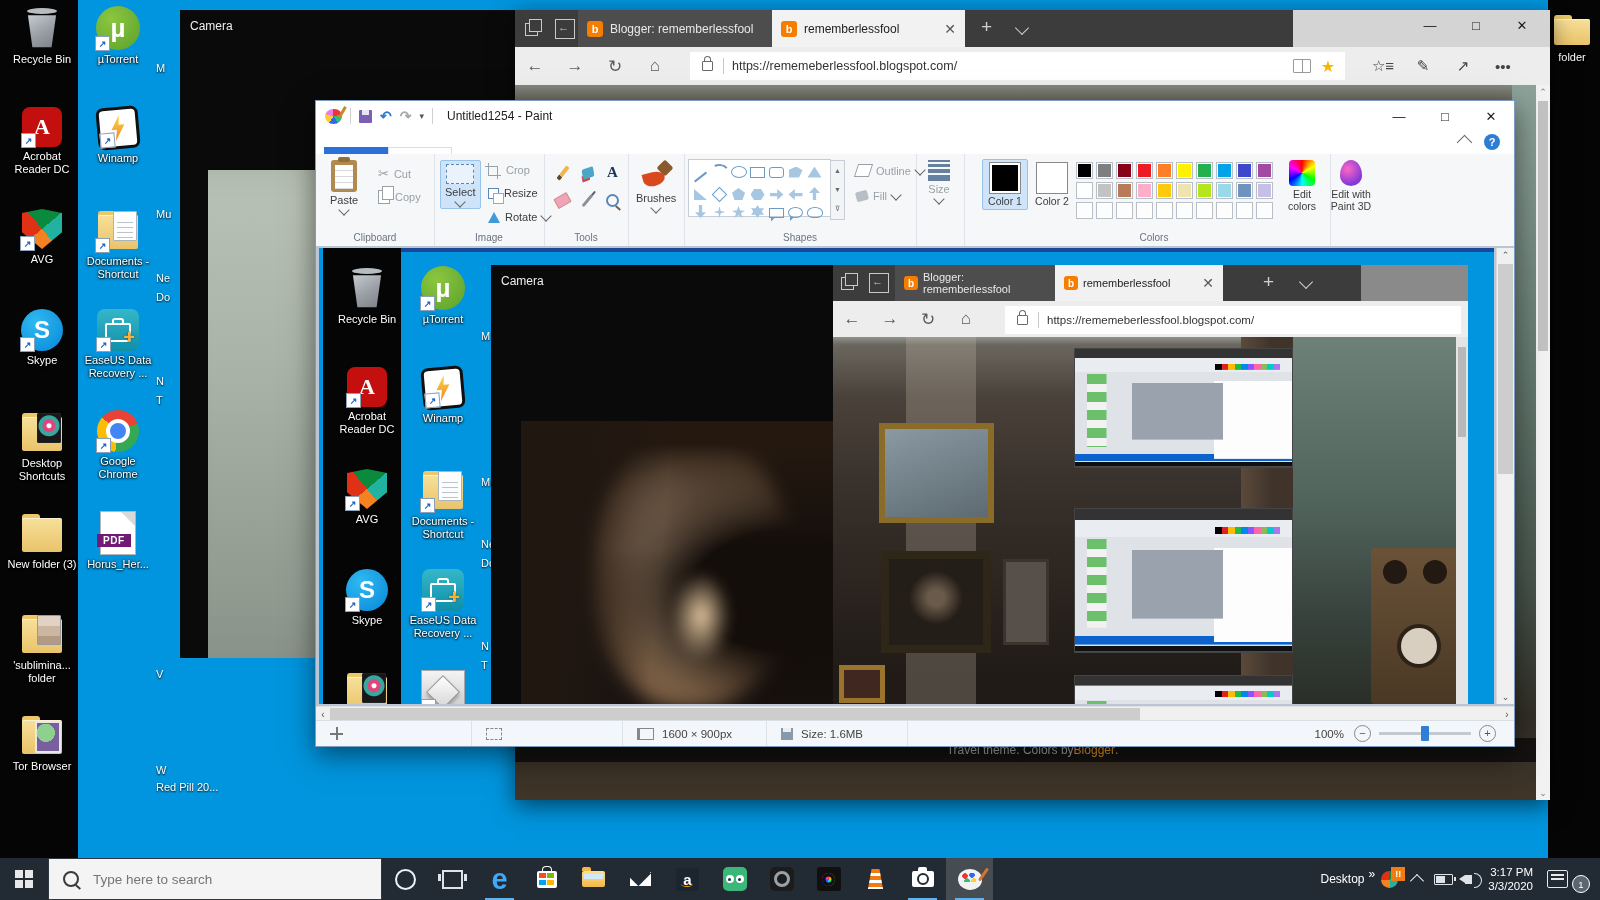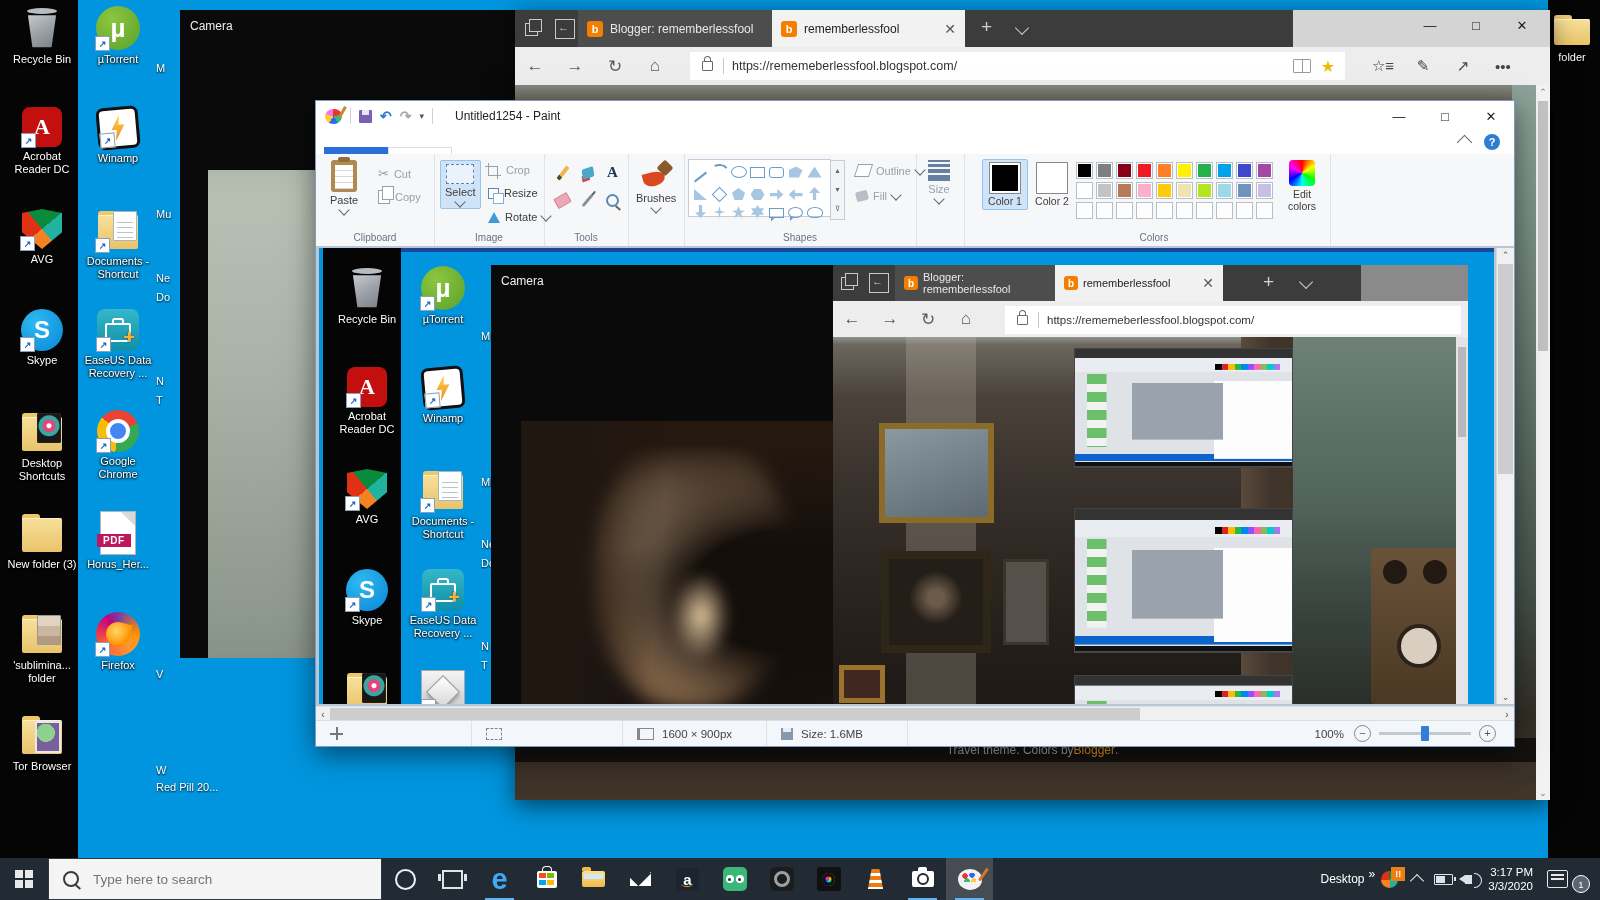--- a/index.html
+++ b/index.html
@@ -37,21 +37,21 @@
   .ia-easeus{width:42px;height:42px;border-radius:8px;background:linear-gradient(#35b7c9,#0f8fa8)}
   .ia-easeus::before{content:"";width:22px;height:15px;border:2px solid #fff;border-radius:2px;position:absolute;top:14px;left:8px}
   .ia-easeus::after{content:"";position:absolute;top:9px;left:15px;width:8px;height:5px;border:2px solid #fff;border-bottom:none;border-radius:3px 3px 0 0}
   .ia-easeus .art{position:absolute;right:4px;bottom:2px;color:#ffb02e;font-size:20px;text-shadow:0 0 2px #045}
   .ia-freefile{width:42px;height:42px;background:linear-gradient(#f4f4f4,#c8c8c8);border:1px solid #a8a8a8}
   .ia-freefile::after{content:"";width:22px;height:22px;background:linear-gradient(135deg,#ffffff,#d5d5d5);border:1px solid #9a9a9a;transform:rotate(45deg);box-shadow:2px 2px 4px #0004}
   .ia-chrome{width:42px;height:42px;border-radius:50%;background:conic-gradient(from -50deg,#ea4335 0 33%,#34a853 33% 66%,#fbbc05 66%)}
   .ia-chrome::after{content:"";width:16px;height:16px;border-radius:50%;background:#4285f4;border:4px solid #fff}
   .ia-pdf{width:34px;height:42px;background:#fff;border:1px solid #b5b5b5}
   .ia-pdf::before{content:"";position:absolute;top:0;right:0;border:7px solid #d9d9d9;border-left-color:transparent;border-bottom-color:transparent}
-  .ia-pdf .art{position:absolute;left:-4px;bottom:7px;background:#be185d;color:#fff;font-size:10px;padding:1px 6px;letter-spacing:.5px}
+  .ia-pdf .art{position:absolute;left:-4px;bottom:7px;background:#701a75;color:#fff;font-size:10px;padding:1px 6px;letter-spacing:.5px}
   .ia-firefox{width:44px;height:44px;border-radius:50%;background:conic-gradient(from 130deg,#ff9a2e,#ff5d36 30%,#c0017e 55%,#7542a4 65%,#ff9400 90%,#ff9a2e)}
   .ia-firefox::after{content:"";width:24px;height:24px;border-radius:50% 0 50% 50%;background:radial-gradient(circle at 40% 40%,#ffd567,#ff9400 70%);transform:rotate(15deg)}
   .sliver{position:absolute;left:4px;width:70px;color:#fff;font-size:11px;text-shadow:0 1px 2px #000;white-space:nowrap;overflow:hidden}
   
   .corner-folder{left:1544px;top:12px;width:56px;text-align:center}
   .corner-folder .fold{position:relative;width:40px;height:36px;margin:0 auto}
   
   .cam-win{background:#0a0a0a}
   .cam-title{position:absolute;left:10px;top:9px;color:#efefef;font-size:12px}
   .cam-photo-wall{position:absolute;left:28px;top:160px;width:292px;height:488px;background:linear-gradient(180deg,#b9c2b6 0,#a9b3a7 40%,#96a094 75%,#8a948a);box-shadow:inset -40px 0 60px -30px #7d877d}
@@ -97,21 +97,21 @@
   .paint-win{background:#fff;border:1px solid #7f9bbf;box-shadow:0 8px 26px rgba(0,0,0,.5)}
   .p-title{position:absolute;left:0;right:0;top:0;height:30px;background:#fff;display:flex;align-items:center}
   .p-qat{display:flex;align-items:center;gap:8px;padding-left:9px;font-size:14px}
   .p-sep{width:1px;height:16px;background:#d0d0d0}
   .pal-ic{width:17px;height:15px;border-radius:50% 45% 50% 50%;background:conic-gradient(#e33 0 20%,#3b7 20% 40%,#36e 40% 60%,#fc3 60% 80%,#e7e 80%);position:relative}
   .pal-ic::after{content:"";position:absolute;right:-2px;top:-3px;width:3px;height:12px;background:#c58a2e;transform:rotate(30deg)}
   .floppy{width:13px;height:13px;background:#7a5fb5;position:relative;border-radius:1px}
   .floppy::after{content:"";position:absolute;left:3px;top:0;width:7px;height:5px;background:#e8e4f2}
   .undo{color:#2a7ad2;font-weight:bold}.redo{color:#a8a8a8;font-weight:bold}
   .qat-chev{color:#555;font-size:9px}
-  .p-title-text{margin-left:22px;font-size:12px;color:#222}
+  .p-title-text{margin-left:14px;font-size:12px;color:#222}
   .p-ctrl{margin-left:auto;display:flex}
   .p-tabs{position:absolute;left:0;right:0;top:30px;height:23px;background:#fff;border-bottom:1px solid #d9dee5;font-size:12px}
   .p-tab{position:absolute;top:16px;height:23px;display:flex;align-items:center;justify-content:center}
   .tab-file{left:8px;width:64px;background:#2970d8;color:#fff}
   .tab-home{left:72px;width:64px;background:#fff;color:#222;border:1px solid #d9dee5;border-bottom:1px solid #fff;box-sizing:border-box}
   .tab-view{left:136px;width:60px;color:#222}
   .p-help{position:absolute;right:14px;top:3px;width:16px;height:16px;border-radius:50%;background:#2d7dd2;color:#fff;font-size:11px;font-weight:bold;display:flex;align-items:center;justify-content:center}
   .p-collapse{position:absolute;right:44px;top:6px;width:10px;height:10px;border-left:1.6px solid #666;border-top:1.6px solid #666;transform:rotate(45deg)}
   .p-ribbon{position:absolute;left:0;right:0;top:53px;height:92px;background:#f6f7f9;border-bottom:1px solid #d9dee5;font-size:11px;color:#3d3d3d}
   .rgroup{position:absolute;top:0;bottom:0;border-right:1px solid #e0e4ea}
@@ -364,26 +364,20 @@
           <span class="sc"></span>
         </div>
         <div class="dlabel">Google Chrome</div>
       </div>
       <div class="desk-icon">
         <div class="ia ia-pdf">
           <span class="art">PDF</span>
         </div>
         <div class="dlabel">Horus_Her...</div>
       </div>
-      <div class="desk-icon">
-        <div class="ia ia-firefox">
-          <span class="sc"></span>
-        </div>
-        <div class="dlabel">Firefox</div>
-      </div>
     </div>
   <div class="abs" style="left:152px;top:0;width:70px;height:858px">
       <div class="sliver" style="top: 62px;">M</div>
       <div class="sliver" style="top: 208px;">Mu</div>
       <div class="sliver" style="top: 272px;">Ne</div>
       <div class="sliver" style="top: 291px;">Do</div>
       <div class="sliver" style="top: 375px;">N</div>
       <div class="sliver" style="top: 394px;">T</div>
       <div class="sliver" style="top: 668px;">V</div>
       <div class="sliver" style="top: 764px;">W</div>
@@ -619,20 +613,26 @@
             <span class="pcell empty"></span>
             <span class="pcell empty"></span>
           </div>
         <div class="bigbtn" style="left:302px;width:44px;text-align:center;line-height:12px">
           <span class="editcol-ic"></span>
           <span style="font-size:10.5px">Edit colors</span>
         </div>
         <div class="glabel">Colors</div>
       </div>
 
+      <div class="rgroup" style="left:1000px;width:70px;border-right:none">
+        <div class="bigbtn" style="left:7px;width:56px;text-align:center;line-height:12px">
+          <span class="p3d-ic"></span>
+          <span style="font-size:10.5px">Edit with Paint 3D</span>
+        </div>
+      </div>
     </div>
 
     <div class="p-canvas-strip">
       <div class="canvas-clip">
         <div class="abs" style="left:4px;top:0;width:78px;height:456px;background:#050505"></div>
         <div class="inner-topstrip"></div>
         <div class="icon-col" style="left:10px;top:18px">
             <div class="desk-icon">
               <div class="ia ia-recycle"></div>
               <div class="dlabel">Recycle Bin</div>

